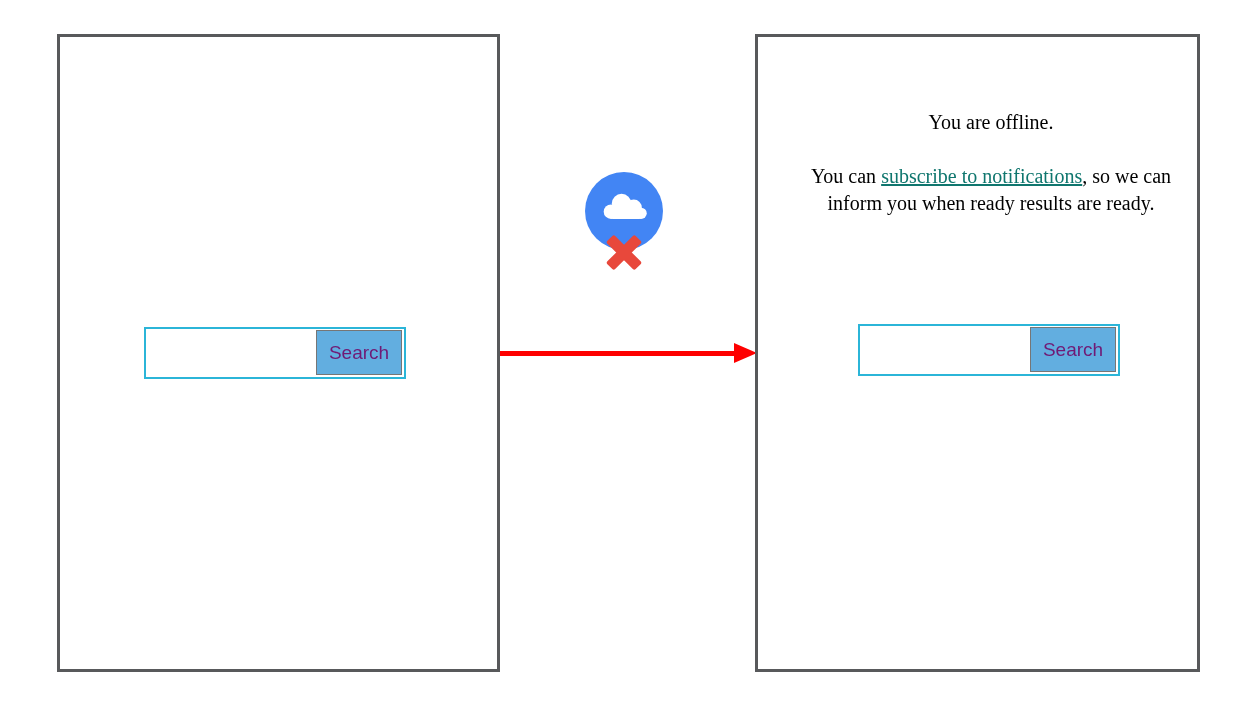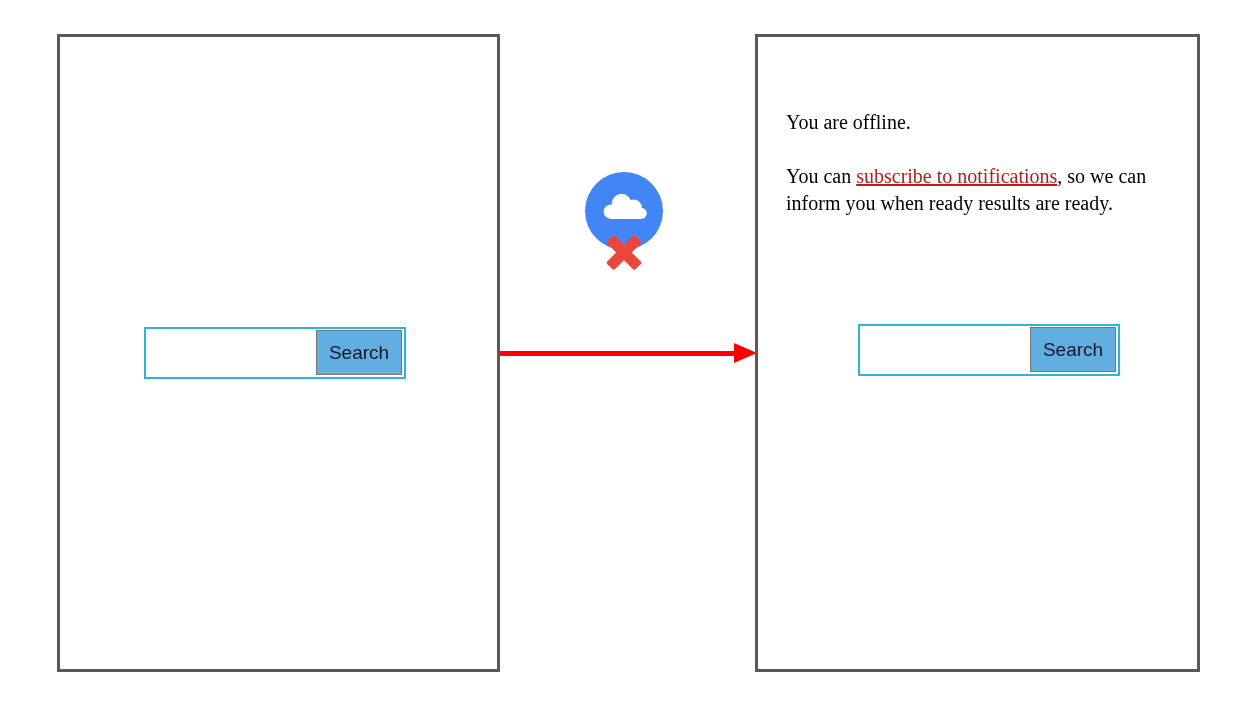--- a/index.html
+++ b/index.html
@@ -41,35 +41,35 @@
     font: 18px "Liberation Sans", sans-serif;
     background: transparent;
   }
   .search-button {
     position: absolute;
     right: 2px; top: 1px; bottom: 2px;
     width: 86px;
     background: #62aee0;
     border: 1px solid #767676;
     font: 19px "Liberation Sans", sans-serif;
-    color: #0f172a;
+    color: #701a75;
     cursor: pointer;
   }
 
   .message {
     position: absolute;
     left: 28px;
     top: 72px;
     width: 410px;
     font: 20px/27px "Liberation Serif", serif;
     color: #000000;
   }
-  .message p { margin: 0 0 27px 0; }
+  .message p { margin: 0 0 27px 0; text-align: center; }
   .message a {
-    color: #b91c1c;
+    color: #0f766e;
     text-decoration: underline;
     cursor: pointer;
   }
 
   
   .offline-icon {
     position: absolute;
     left: 585px;
     top: 172px;
     width: 78px;

